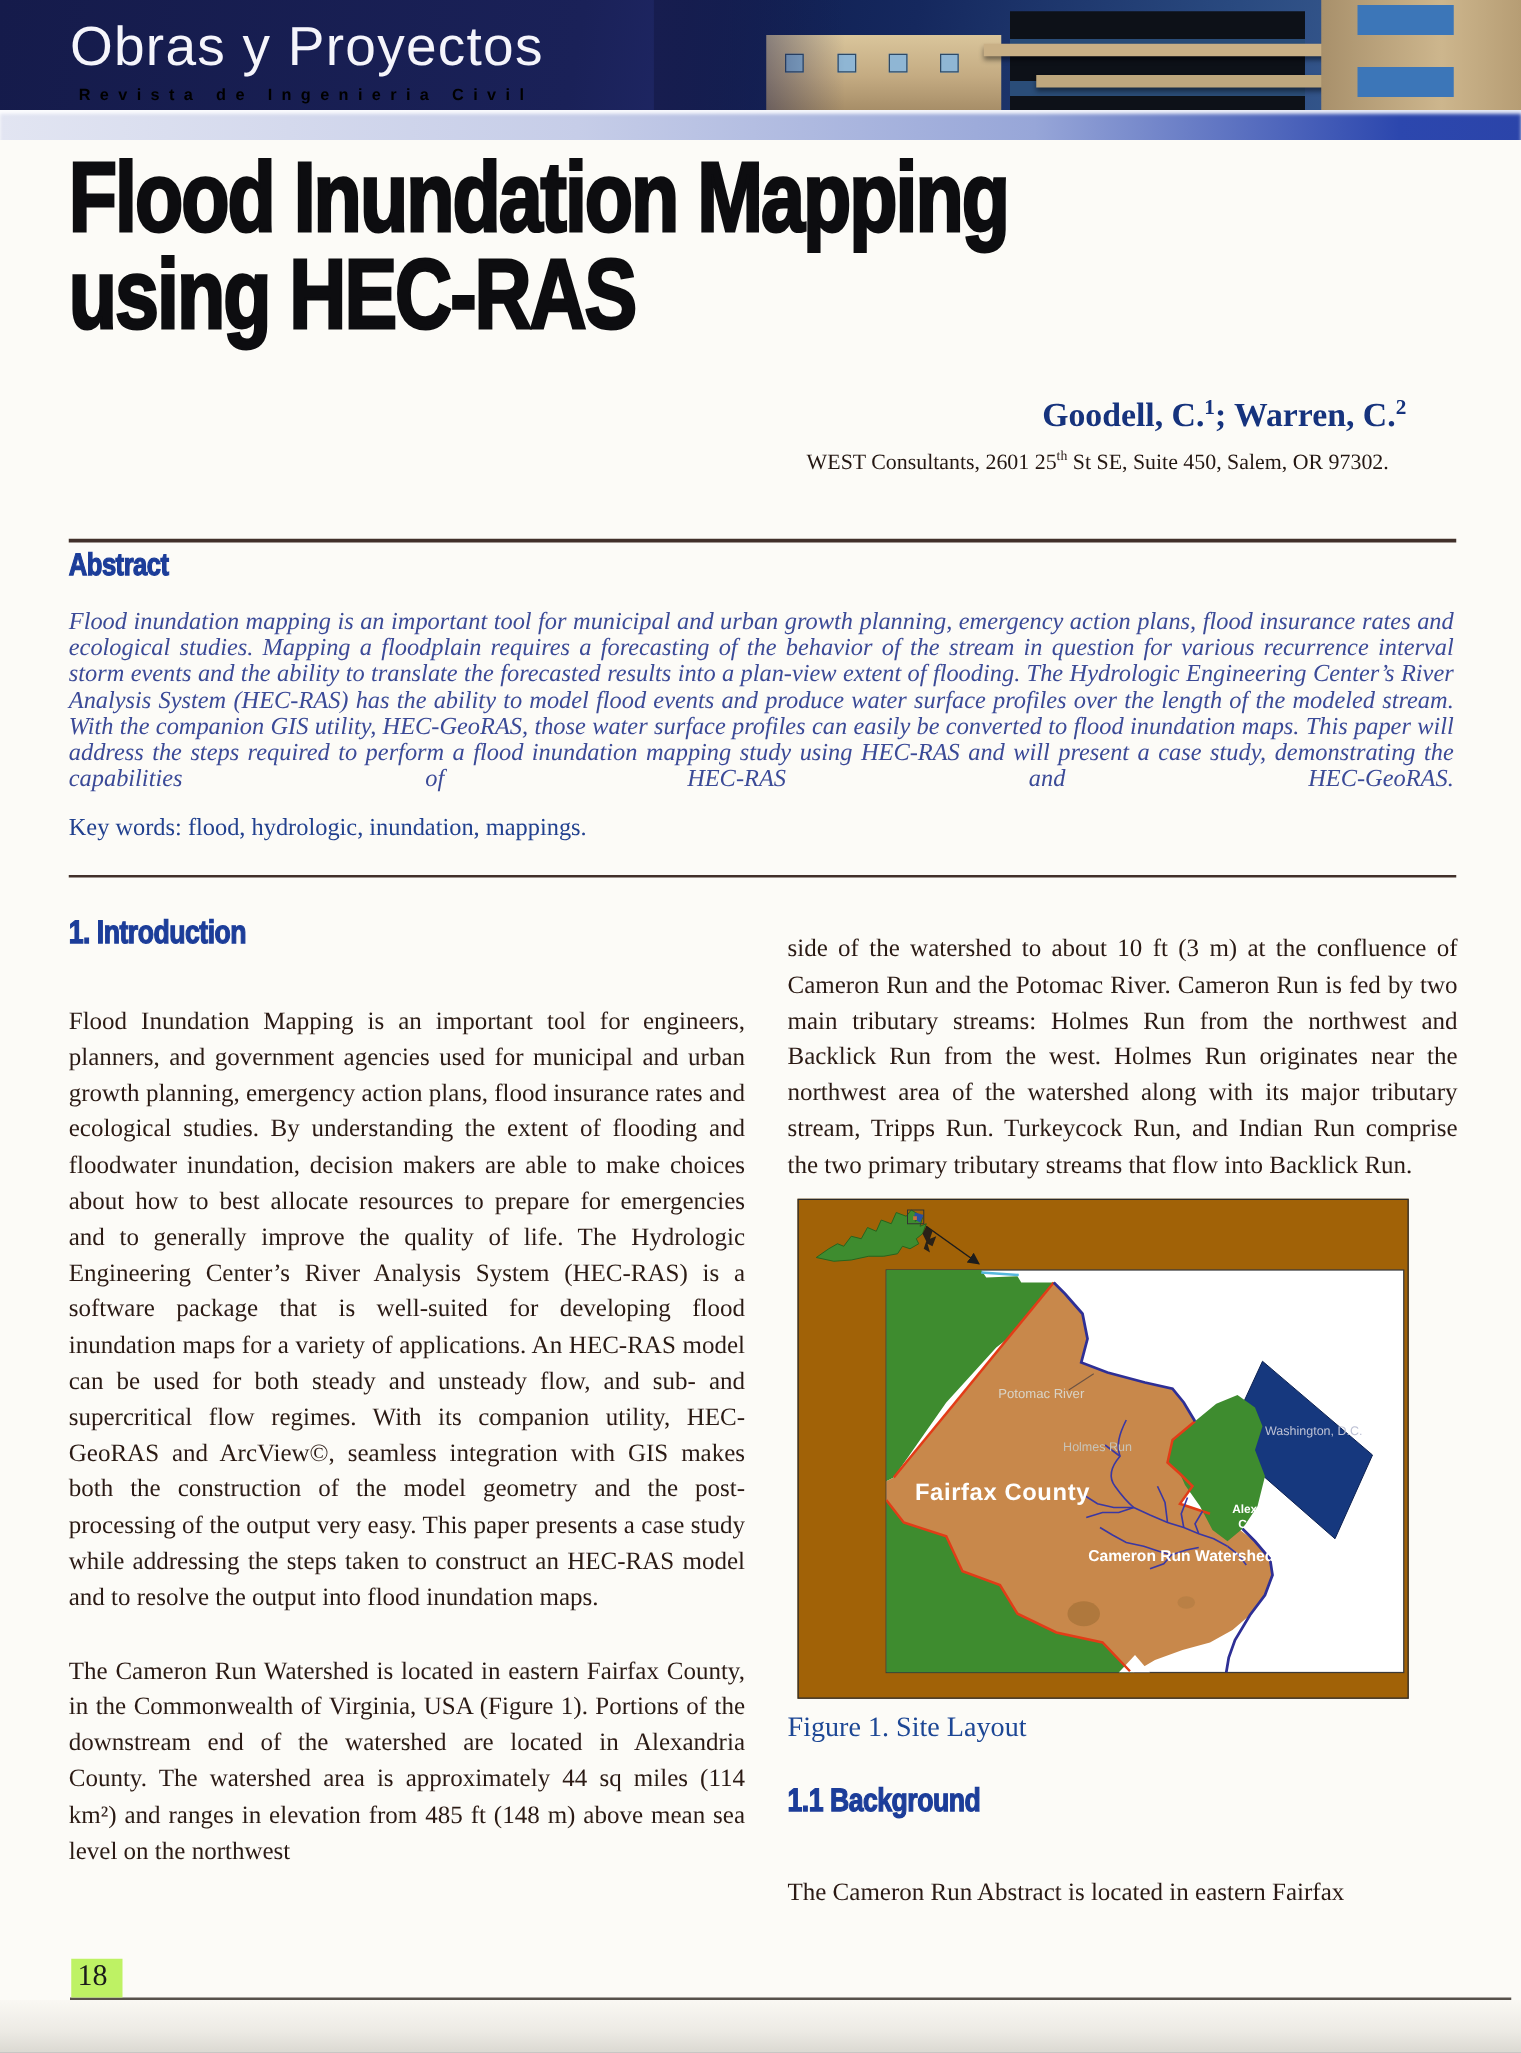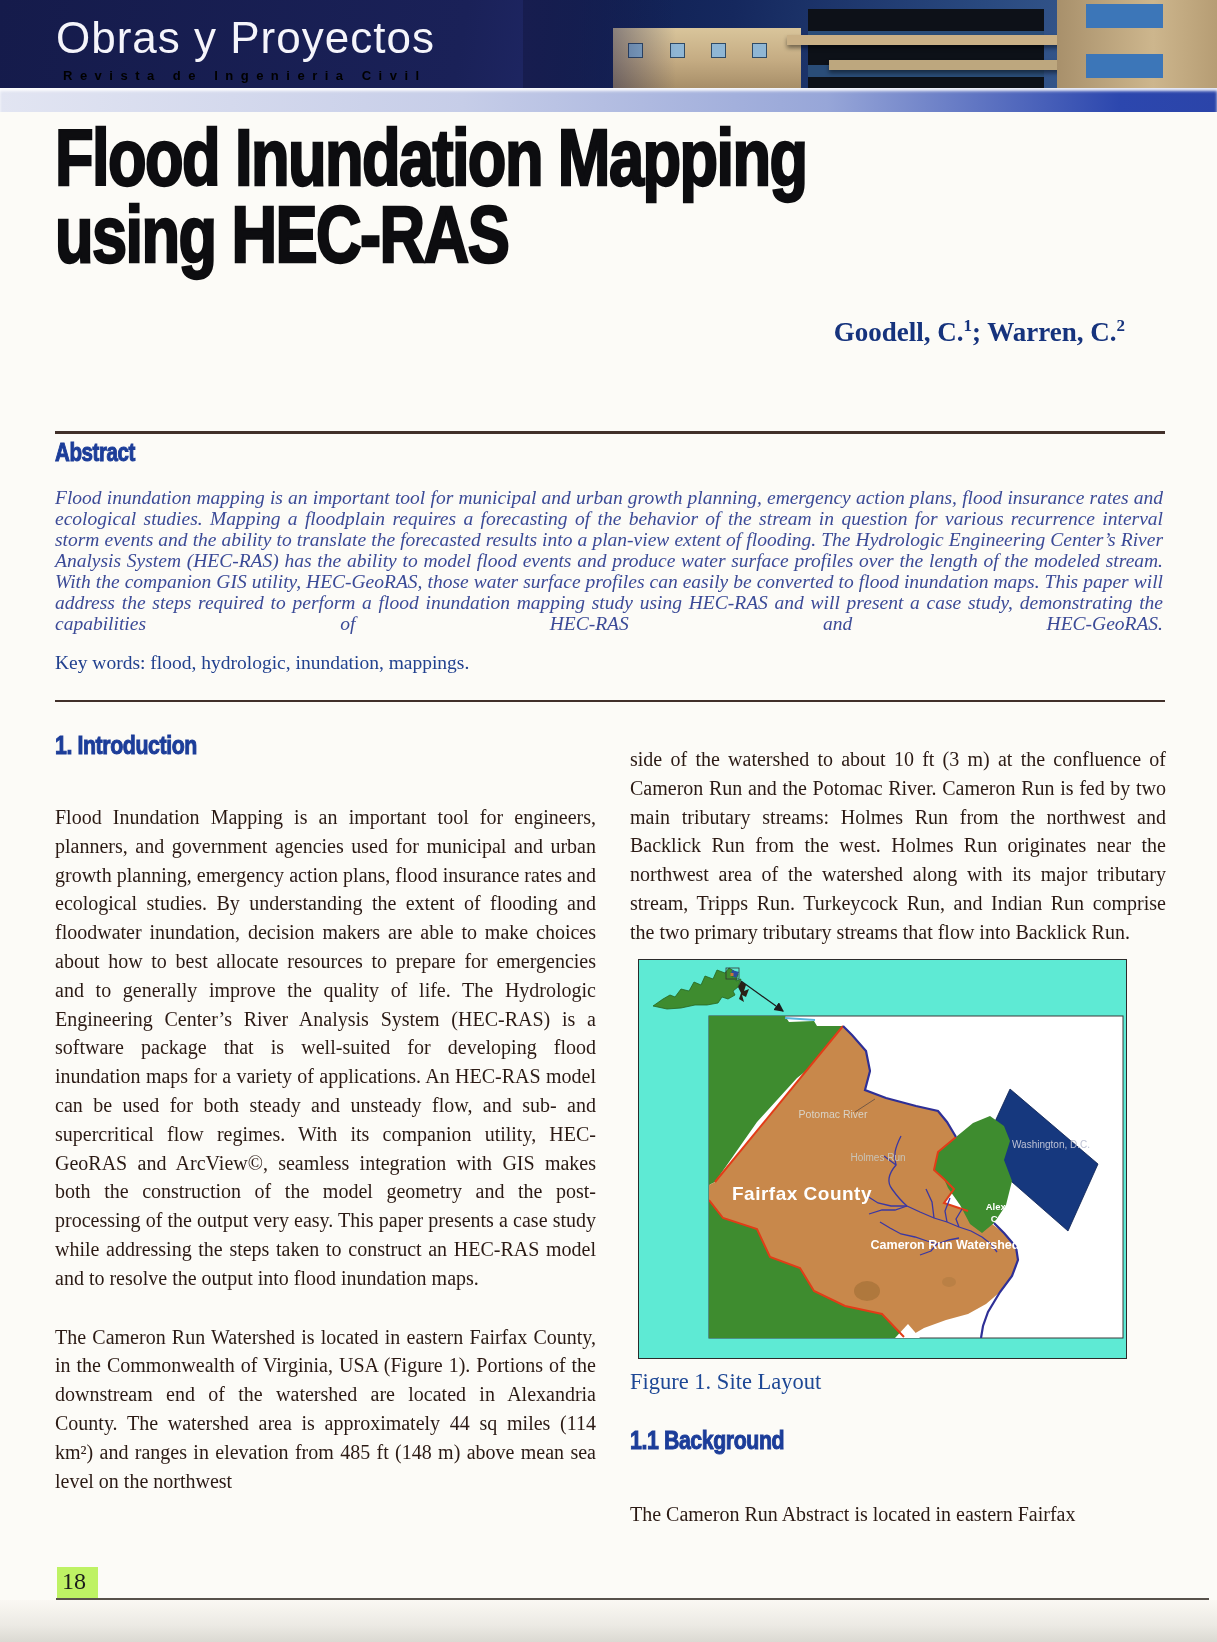--- a/index.html
+++ b/index.html
@@ -60,21 +60,21 @@
   
   .col-left{position:absolute;left:55px;top:712px;width:541px;}
   .col-right{position:absolute;left:630px;top:712px;width:536px;}
   .body-p{font-size:20px;line-height:1.44;color:#2b1a14;text-align:justify;margin:0;font-family:Liberation Serif, serif;}
   .intro-h{font-size:26px;margin:18px 0 0 0;}
   .p1{margin-top:42px;}
   .p2{margin-top:30px;}
   .p3{margin-top:33px;}
 
   .figure-box{margin:12px 0 0 8px;width:487px;height:398px;border:1.6px solid #2b2b2b;
-     background:#5eead4;position:relative;}
+     background:#a16207;position:relative;}
   .figure-box svg{display:block;}
   .fig-caption{margin-top:10px;text-align:left;font-size:22.5px;color:#1d4795;}
   .bg-h{font-size:26px;margin:30px 0 0 0;}
   .bg-p{margin-top:44px;}
 
   
   .page-bottom{position:absolute;left:0;right:0;top:1600px;height:42px;
      background:linear-gradient(180deg,#faf8f3 0%,#eceae4 60%,#dbd9d2 100%);}
   .footer-line{position:absolute;left:56px;right:8px;top:1598px;border-top:2.2px solid #57514b;}
   .pageno{position:absolute;left:57px;top:1567px;font-size:24px;color:#1b1b1b;
@@ -111,20 +111,21 @@
     </div>
     <div class="mast-bar"></div>
   </div>
 
   <div class="art-title">
     <div>Flood Inundation Mapping</div>
     <div>using HEC-RAS</div>
   </div>
 
   <div class="authors"><span>Goodell, C.</span><sup>1</sup><span>; </span><span>Warren, C.</span><sup>2</sup></div>
+  <div class="affil"><span>WEST Consultants, 2601 25</span><sup>th</sup><span> St SE, Suite 450, Salem, OR 97302.</span></div>
 
   <div class="rule1"></div>
 
   <div class="abstract-h"><span class="chead">Abstract</span></div>
   <div class="abstract-b">Flood inundation mapping is an important tool for municipal and urban growth planning, emergency action plans, flood insurance rates and ecological studies.  Mapping a floodplain requires a forecasting of the behavior of the stream in question for various recurrence interval storm events and the ability to translate the forecasted results into a plan-view extent of flooding.   The Hydrologic Engineering Center’s River Analysis System (HEC-RAS) has the ability to model flood events and produce water surface profiles over the length of the modeled stream.  With the companion GIS utility, HEC-GeoRAS, those water surface profiles can easily be converted to flood inundation maps.  This paper will address the steps required to perform a flood inundation mapping study using HEC-RAS and will present a case study, demonstrating the capabilities of  HEC-RAS and HEC-GeoRAS.</div>
   <div class="keywords"><span>Key words:</span><span> flood, hydrologic, inundation, mappings.</span></div>
 
   <div class="rule2"></div>
 
   <div class="col-left">

